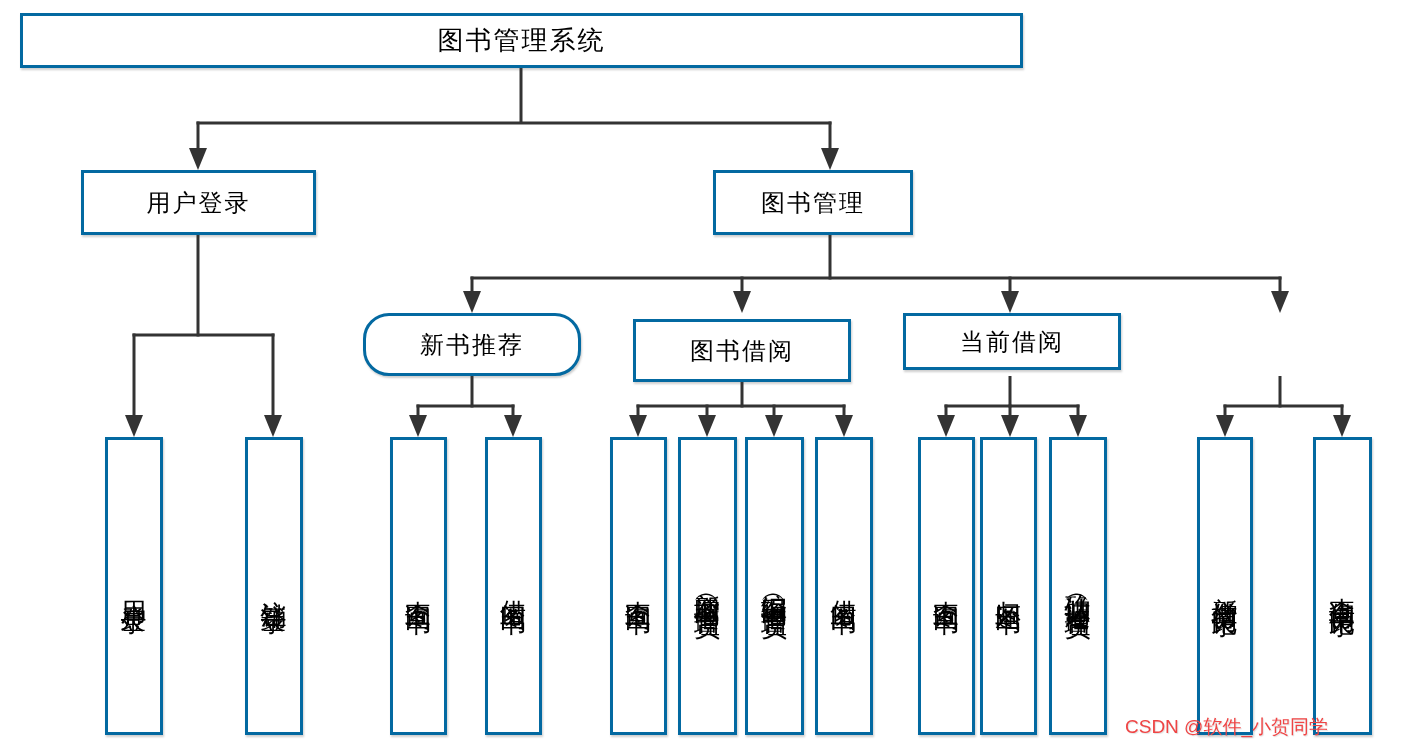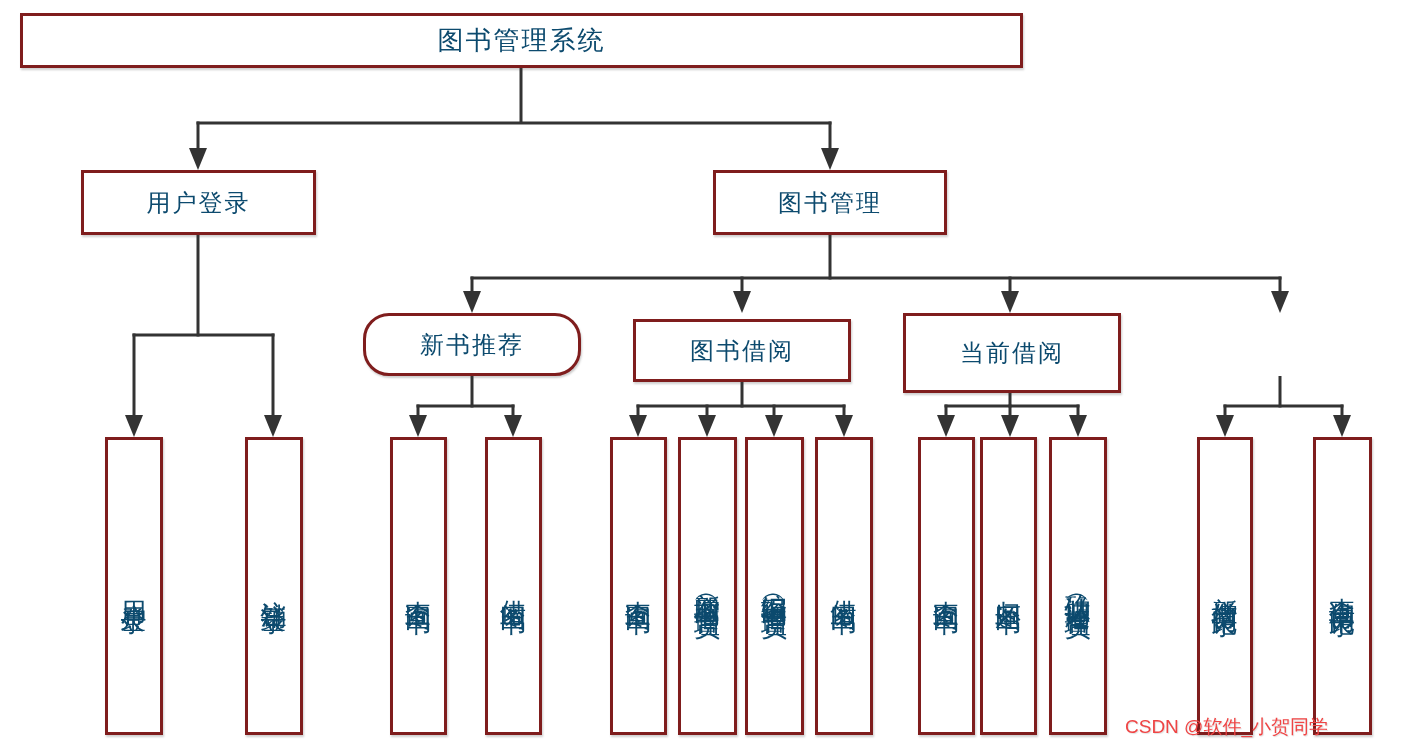--- a/index.html
+++ b/index.html
@@ -19,25 +19,25 @@
     position: absolute;
     left: 0;
     top: 0;
     width: 1405px;
     height: 747px;
   }
   .node {
     position: absolute;
     box-sizing: border-box;
     background: #ffffff;
-    border: 3px solid #7f1d1d;
+    border: 3px solid #0369a1;
     display: flex;
     align-items: center;
     justify-content: center;
-    color: #0c4a6e;
+    color: #000000;
     box-shadow: 1px 2px 2px rgba(60,60,60,0.25);
     text-align: right;
   }
   .node.h {
     font-size: 24px;
     letter-spacing: 2px;
     white-space: nowrap;
   }
   .node.title {
     font-size: 26px;
@@ -127,25 +127,25 @@
       <polygon points="1001,415 1019,415 1010,437"></polygon>
       <polygon points="1069,415 1087,415 1078,437"></polygon>
       <polygon points="1216,415 1234,415 1225,437"></polygon>
       <polygon points="1333,415 1351,415 1342,437"></polygon>
     </g>
   </svg>
 
   <div class="node h title" style="left:20px; top:13px; width:1003px; height:55px;">图书管理系统</div>
 
   <div class="node h" style="left:81px; top:170px; width:235px; height:65px;">用户登录</div>
-  <div class="node h" style="left:713px; top:170px; width:234px; height:65px;">图书管理</div>
+  <div class="node h" style="left:713px; top:170px; width:200px; height:65px;">图书管理</div>
 
   <div class="node h" style="left:363px; top:313px; width:218px; height:63px;border-radius:26px;">新书推荐</div>
   <div class="node h" style="left:633px; top:313px; width:218px; height:63px;margin-top:6px;">图书借阅</div>
-  <div class="node h" style="left:903px; top:313px; width:218px; height:80px;">当前借阅</div>
+  <div class="node h" style="left:903px; top:313px; width:218px; height:57px;">当前借阅</div>
 
   <div class="node v" style="left:105px; top:437px; width:58px; height:298px;">用户登录</div>
   <div class="node v" style="left:245px; top:437px; width:58px; height:298px;">注销登录</div>
 
   <div class="node v" style="left:390px; top:437px; width:57px; height:298px;">查询图书</div>
   <div class="node v" style="left:485px; top:437px; width:57px; height:298px;">借阅图书</div>
 
   <div class="node v" style="left:610px; top:437px; width:57px; height:298px;">查询图书</div>
   <div class="node v" style="left:678px; top:437px; width:59px; height:298px;">新增图书（管理员）</div>
   <div class="node v" style="left:745px; top:437px; width:59px; height:298px;">编辑图书（管理员）</div>

